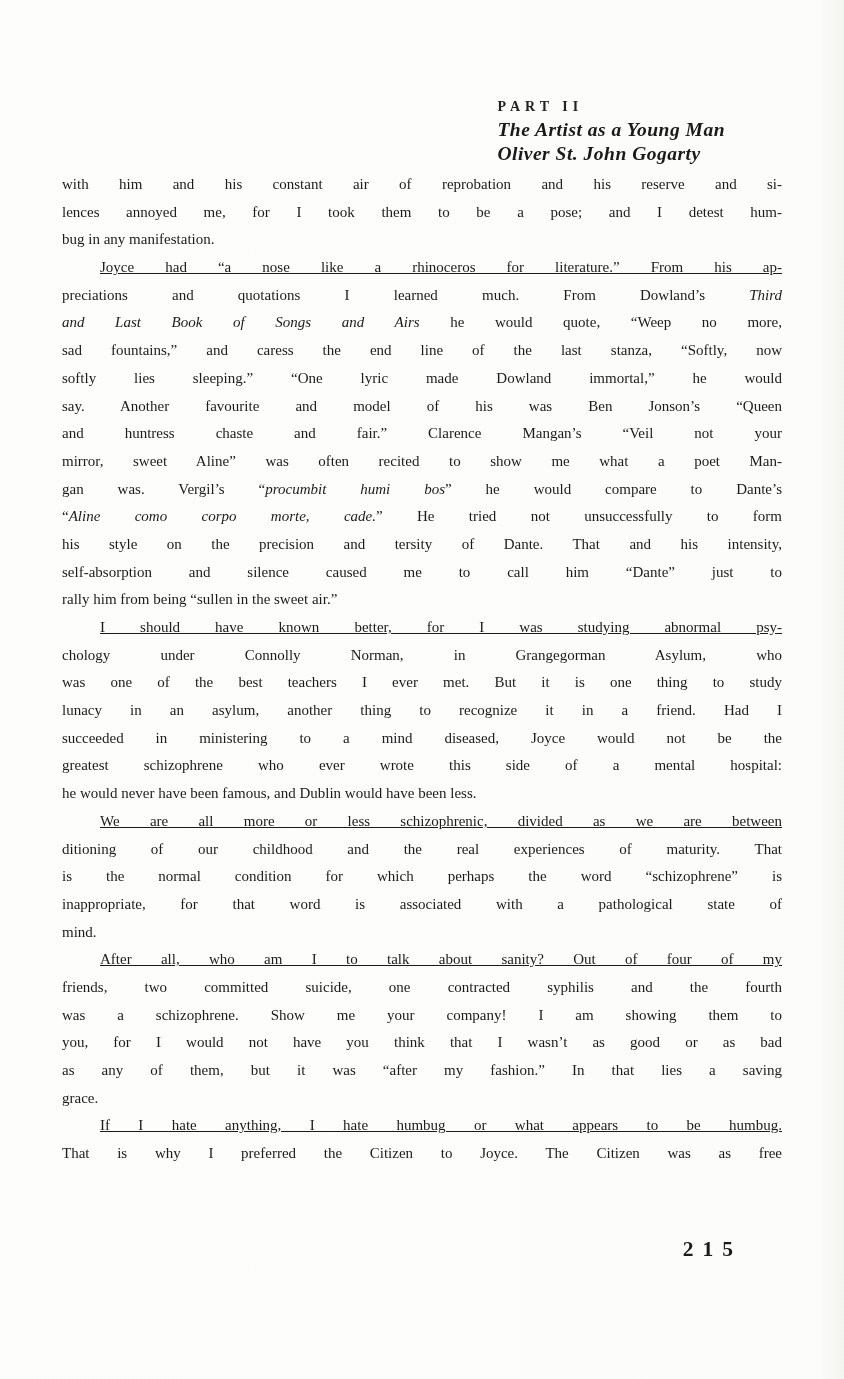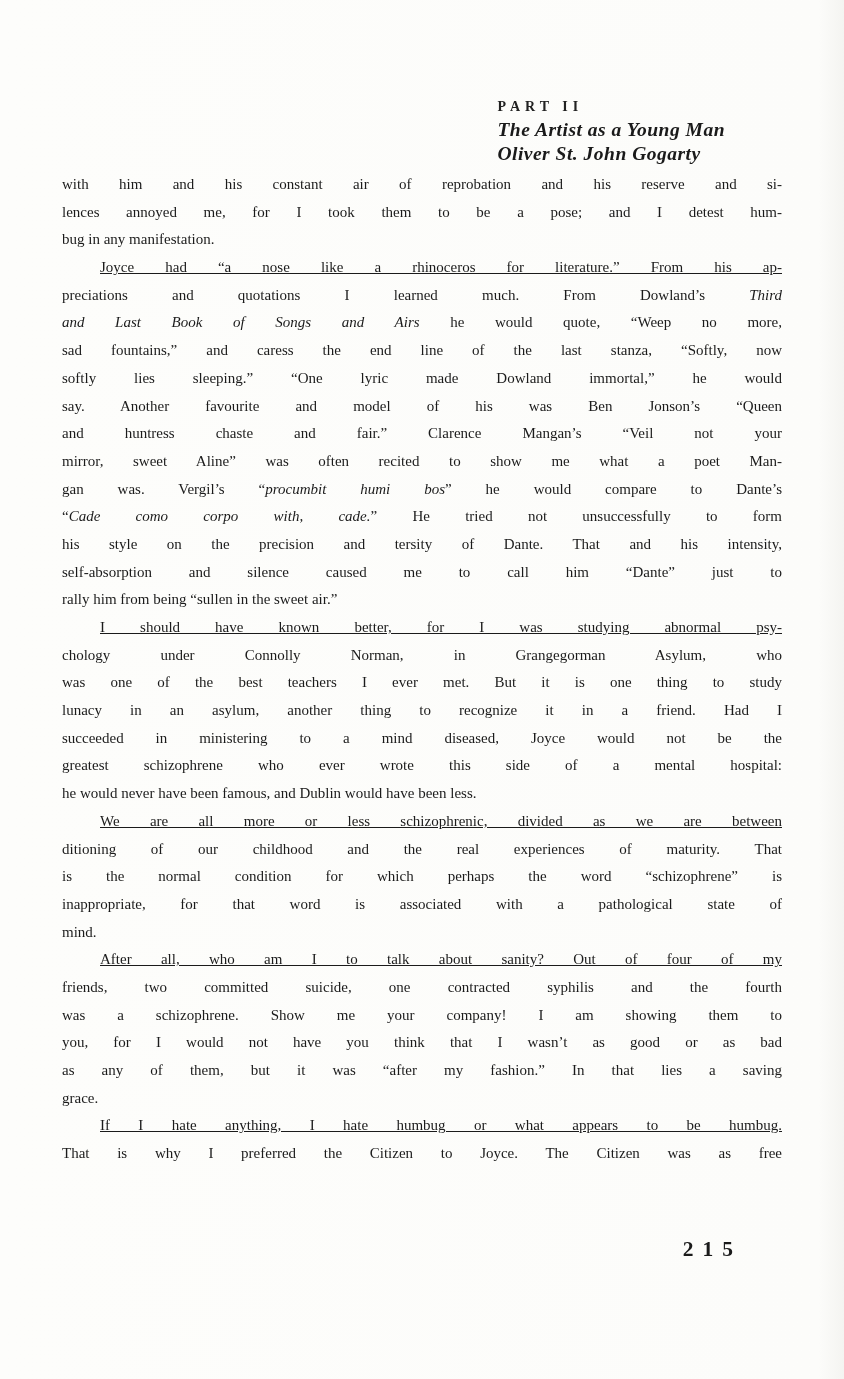--- a/index.html
+++ b/index.html
@@ -94,21 +94,21 @@
       <div class="line last">bug in any manifestation.</div>
       <div class="line indent">Joyce had “a nose like a rhinoceros for literature.” From his ap-</div>
       <div class="line">preciations and quotations I learned much. From Dowland’s <i>Third</i></div>
       <div class="line"><i>and Last Book of Songs and Airs</i> he would quote, “Weep no more,</div>
       <div class="line">sad fountains,” and caress the end line of the last stanza, “Softly, now</div>
       <div class="line">softly lies sleeping.” “One lyric made Dowland immortal,” he would</div>
       <div class="line">say. Another favourite and model of his was Ben Jonson’s “Queen</div>
       <div class="line">and huntress chaste and fair.” Clarence Mangan’s “Veil not your</div>
       <div class="line">mirror, sweet Aline” was often recited to show me what a poet Man-</div>
       <div class="line">gan was. Vergil’s “<i>procumbit humi bos</i>” he would compare to Dante’s</div>
-      <div class="line">“<i>Cade como corpo with, cade.</i>” He tried not unsuccessfully to form</div>
+      <div class="line">“<i>Aline como corpo morte, cade.</i>” He tried not unsuccessfully to form</div>
       <div class="line">his style on the precision and tersity of Dante. That and his intensity,</div>
       <div class="line">self-absorption and silence caused me to call him “Dante” just to</div>
       <div class="line last">rally him from being “sullen in the sweet air.”</div>
       <div class="line indent">I should have known better, for I was studying abnormal psy-</div>
       <div class="line">chology under Connolly Norman, in Grangegorman Asylum, who</div>
       <div class="line">was one of the best teachers I ever met. But it is one thing to study</div>
       <div class="line">lunacy in an asylum, another thing to recognize it in a friend. Had I</div>
       <div class="line">succeeded in ministering to a mind diseased, Joyce would not be the</div>
       <div class="line">greatest schizophrene who ever wrote this side of a mental hospital:</div>
       <div class="line last">he would never have been famous, and Dublin would have been less.</div>

